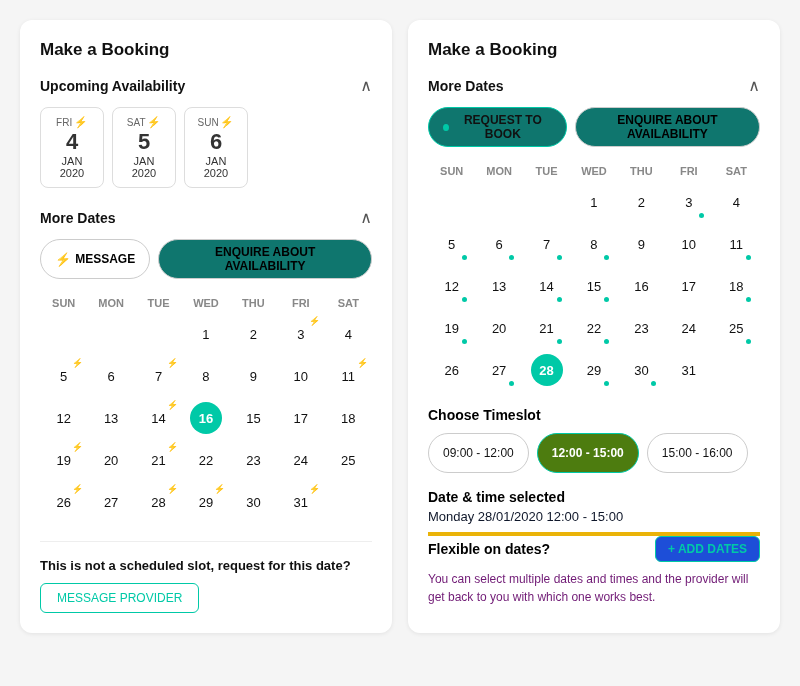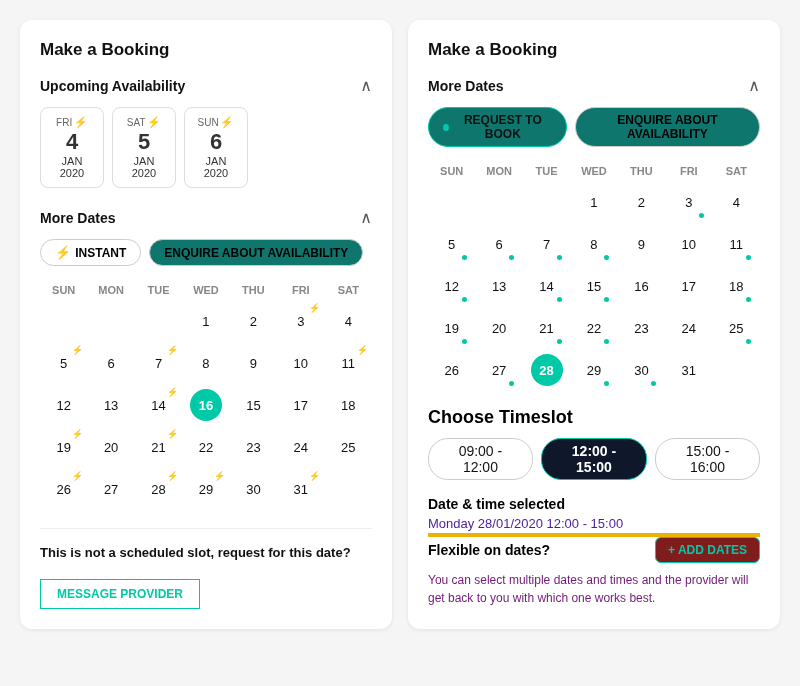--- a/index.html
+++ b/index.html
@@ -182,87 +182,87 @@
     
     .not-scheduled {
       margin-top: 18px;
       padding-top: 16px;
       border-top: 1px solid #eee;
     }
     .not-scheduled p {
       font-size: 13px;
       font-weight: 600;
       color: #111;
-      margin-bottom: 19px;
+      margin-bottom: 10px;
     }
     .btn-message {
       background: #fff;
       border: 1.5px solid #00c9a7;
-      border-radius: 0;
+      border-radius: 6px;
       padding: 7px 16px;
       font-size: 12px;
-      font-weight: 700;
+      font-weight: 400;
       color: #00c9a7;
       cursor: pointer;
     }
     
     .timeslot-title {
-      font-size: 18px;
+      font-size: 14px;
       font-weight: 700;
       margin-bottom: 10px;
       margin-top: 16px;
     }
     .timeslot-row {
       display: flex;
       gap: 8px;
       margin-bottom: 16px;
     }
     .timeslot-btn {
       border: 1.5px solid #ccc;
       border-radius: 20px;
-      padding: 4px 14px;
-      font-size: 14px;
+      padding: 12px 14px;
+      font-size: 12px;
       background: #fff;
       cursor: pointer;
       color: #111;
     }
     .timeslot-btn.active {
-      background: #0f172a;
+      background: #4d7c0f;
       border-color: #00c9a7;
       color: #fff;
       font-weight: 600;
     }
     .datetime-section {
-      margin-bottom: 2px;
+      margin-bottom: 8px;
     }
     .datetime-title {
       font-size: 14px;
       font-weight: 700;
       margin-bottom: 4px;
     }
     .datetime-value {
       font-size: 13px;
-      color: #4c1d95;
+      color: #0f172a;
     }
     .flexible-section {
       border-top: 4px solid #eab308;
       padding-top: 0;
     }
     .flexible-header {
       display: flex;
       justify-content: space-between;
       align-items: center;
       margin-bottom: 8px;
     }
     .flexible-title {
       font-size: 14px;
       font-weight: 700;
     }
     .btn-add-dates {
-      background: #7f1d1d;
+      background: #1d4ed8;
       border: 1.5px solid #00c9a7;
       border-radius: 6px;
       padding: 5px 12px;
       font-size: 12px;
       font-weight: 600;
       color: #00c9a7;
       cursor: pointer;
       display: flex;
       align-items: center;
       gap: 4px;
@@ -312,21 +312,21 @@
       </div>
     </div>
 
     <div class="section-header">
       <span class="section-title">More Dates</span>
       <span class="chevron">∧</span>
     </div>
     <div class="btn-row">
       <button class="btn-instant">
         <span class="bolt">⚡</span>
-        <span>INSTANT</span>
+        <span>MESSAGE</span>
       </button>
       <button class="btn-enquire">ENQUIRE ABOUT AVAILABILITY</button>
     </div>
 
     <table class="calendar">
       <thead>
         <tr>
           <th>SUN</th>
           <th>MON</th>
           <th>TUE</th>

